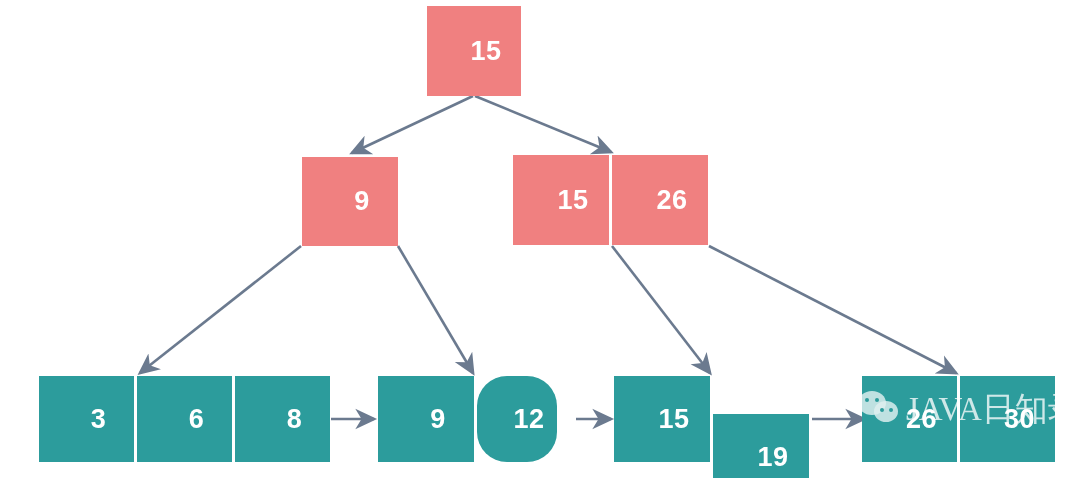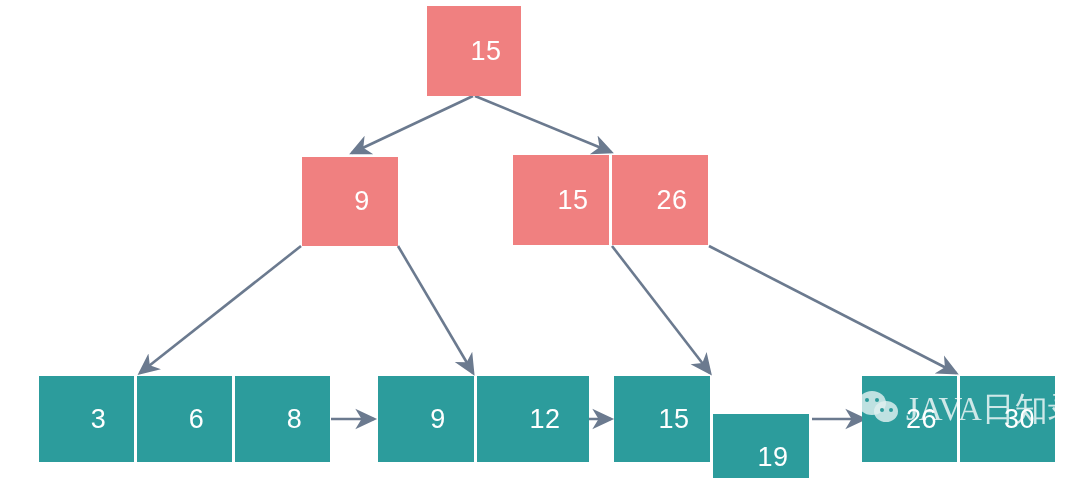--- a/index.html
+++ b/index.html
@@ -9,21 +9,21 @@
     overflow:hidden;
     position:relative;
   }
   #canvas{position:absolute;left:0;top:0;width:1080px;height:478px;}
   .svg-layer{position:absolute;left:0;top:0;width:1080px;height:478px;}
   .node{position:absolute;display:flex;}
   .cell{
     display:flex;align-items:center;justify-content:center;
     color:#ffffff;
     font-size:27px;
-    font-weight:400;
+    font-weight:700;
     letter-spacing:0.5px;
     box-sizing:border-box;
     padding-left:24px;
   }
   .node.internal .cell{background:#f08080;}
   .node.leaf .cell{background:#2c9c9c;}
   .cell + .cell{margin-left:3px;}
 
   
   #watermark{
@@ -103,21 +103,21 @@
   </div>
 
   <div class="node leaf" style="left:39px;top:376px;">
     <div class="cell" style="width:95px;height:86px;">3</div>
     <div class="cell" style="width:95px;height:86px;">6</div>
     <div class="cell" style="width:95px;height:86px;">8</div>
   </div>
 
   <div class="node leaf" style="left:378px;top:376px;">
     <div class="cell" style="width:96px;height:86px;">9</div>
-    <div class="cell" style="width:112px;height:86px;">12</div>
+    <div class="cell" style="width:80px;height:86px;border-radius:30px;">12</div>
   </div>
 
   <div class="node leaf" style="left:614px;top:376px;">
     <div class="cell" style="width:96px;height:86px;">15</div>
     <div class="cell" style="width:96px;height:86px;margin-top:38px;">19</div>
   </div>
 
   <div class="node leaf" style="left:862px;top:376px;">
     <div class="cell" style="width:95px;height:86px;">26</div>
     <div class="cell" style="width:95px;height:86px;">30</div>

